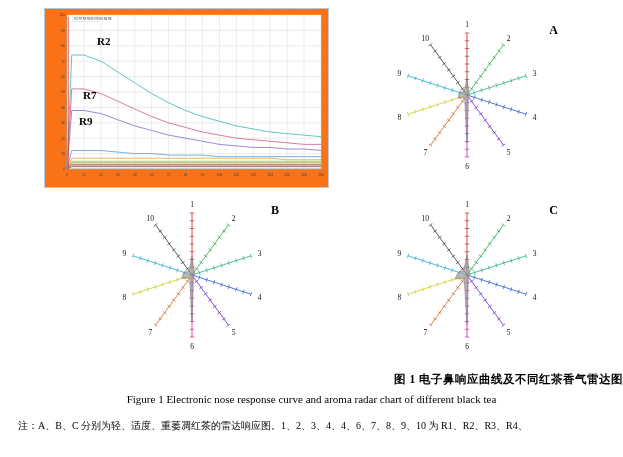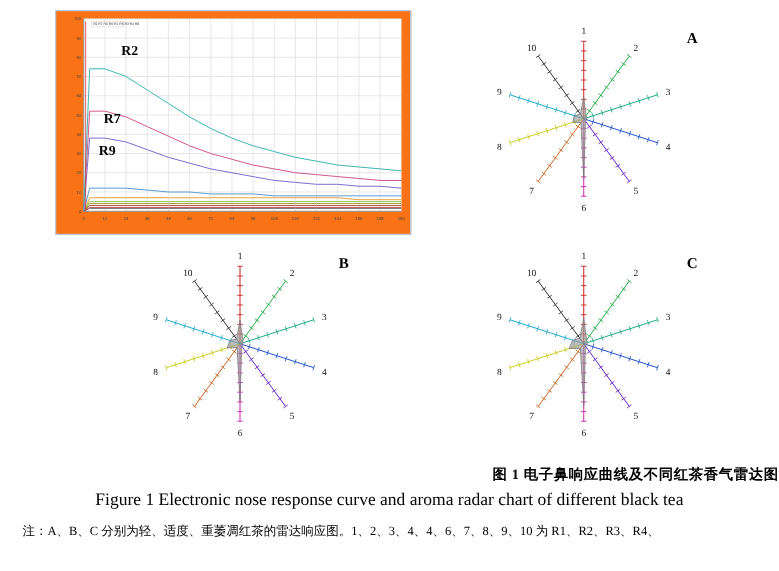--- a/index.html
+++ b/index.html
@@ -77,21 +77,21 @@
     font-size: 11.5px;
     letter-spacing: 0.5px;
   }
   .caption-en {
     position: absolute;
     left: 0;
     top: 393px;
     width: 623px;
     text-align: center;
     font-family: "Liberation Serif", serif;
-    font-size: 14px;
+    font-size: 11px;
   }
   .note {
     position: absolute;
     left: 18px;
     top: 418px;
     width: 590px;
     font-family: "Liberation Serif", serif;
     font-size: 10px;
     line-height: 15px;
     text-align: left;

